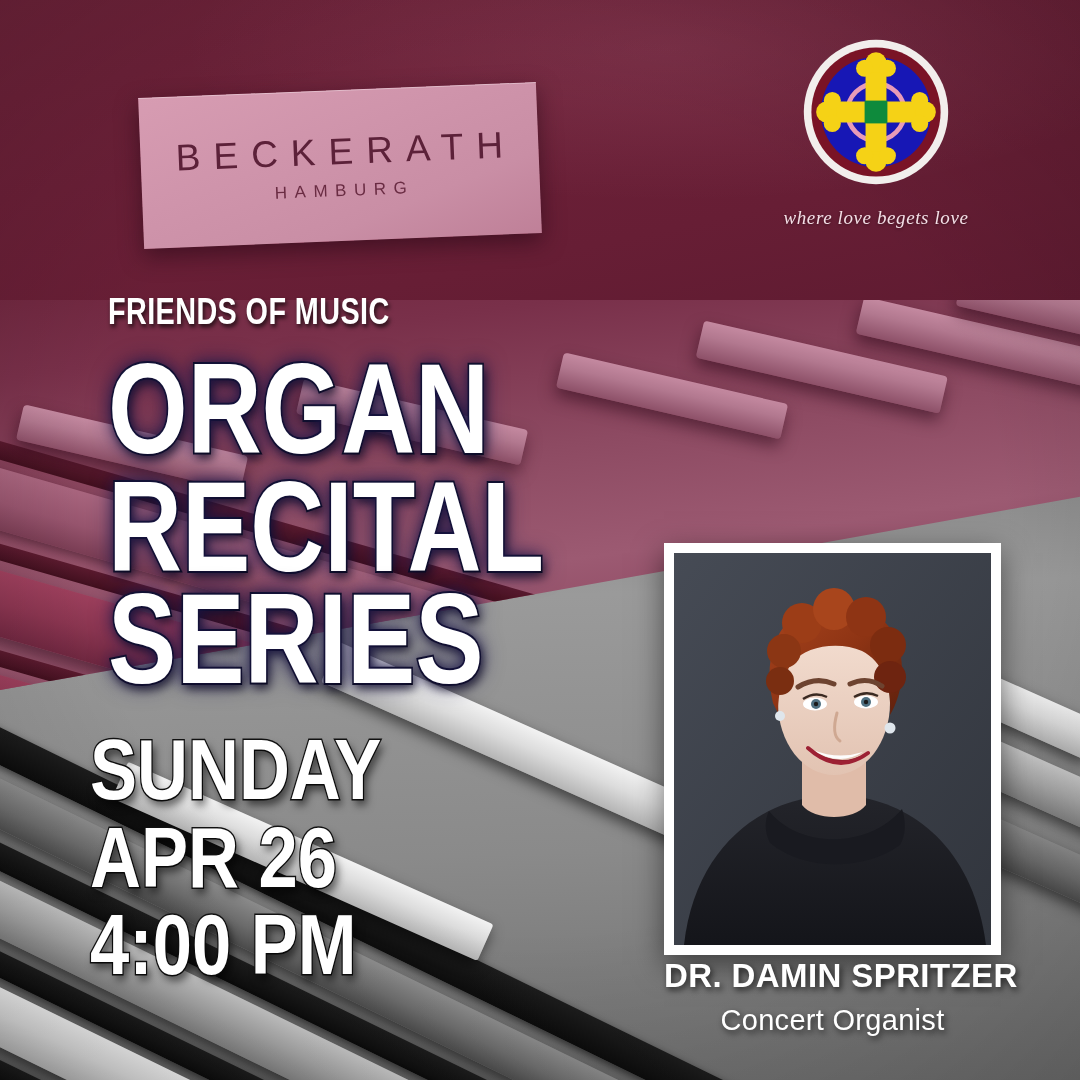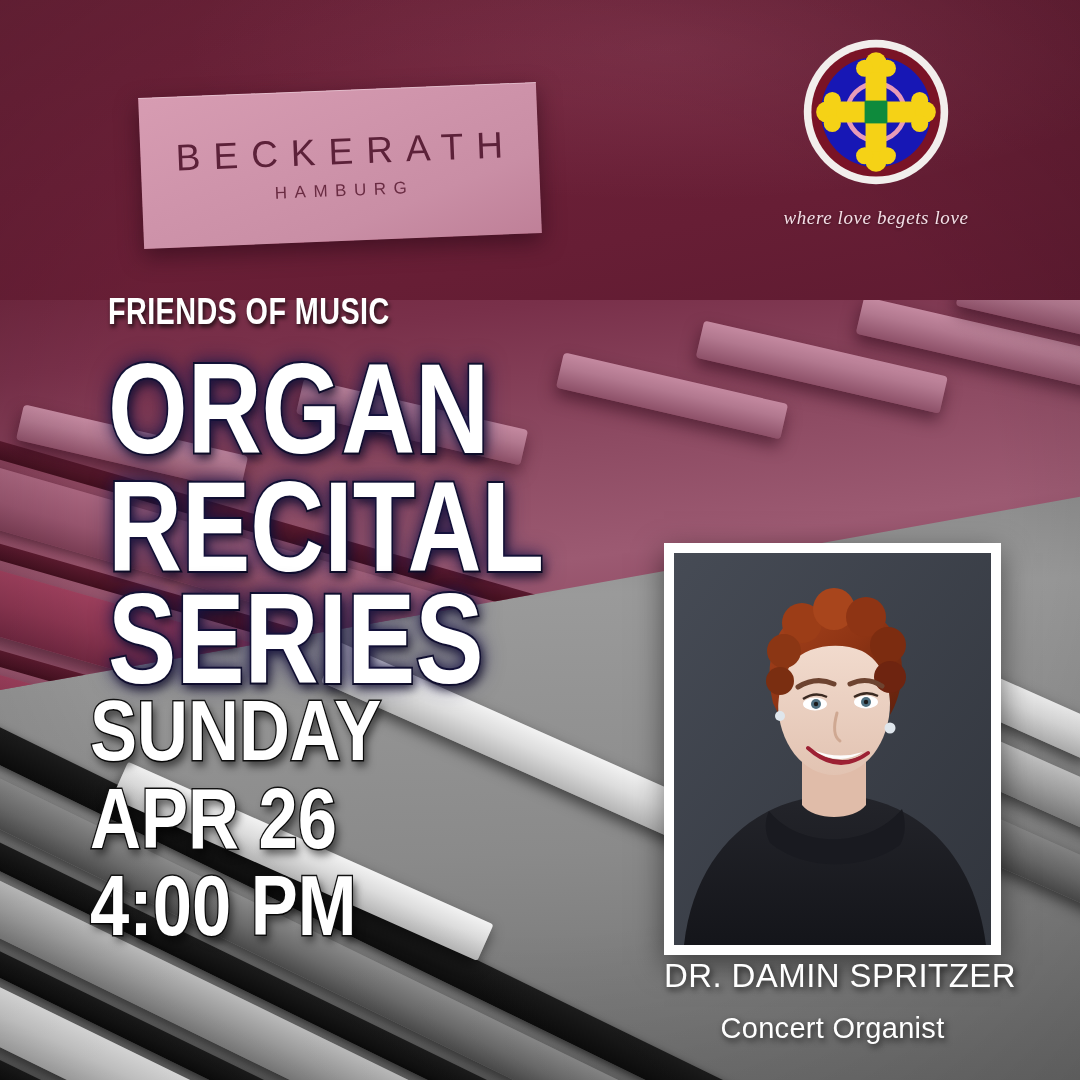--- a/index.html
+++ b/index.html
@@ -125,21 +125,21 @@
     paint-order:stroke fill;
     text-shadow:
       0 0 14px rgba(26,22,72,.95),
       0 0 26px rgba(26,22,72,.75),
       4px 6px 10px rgba(0,0,0,.55);
   }
   .title-l1{font-size:128px;margin-top:20px;}
   .title-l2{font-size:128px;margin-top:-6px;}
 
   
-  .dateblock{position:absolute;left:90px;top:687px;}
+  .dateblock{position:absolute;left:90px;top:726px;}
   .dline{
     color:#fff;font-weight:700;font-size:86px;line-height:1.02;
     transform:scaleX(.82);transform-origin:left center;
     -webkit-text-stroke:3px #121212;
     paint-order:stroke fill;
     text-shadow:4px 6px 9px rgba(0,0,0,.6);
   }
 
   
   .portrait-frame{
@@ -148,27 +148,27 @@
     box-shadow:0 10px 28px rgba(0,0,0,.5);
   }
   .portrait{
     width:100%;height:100%;display:block;
     background:#3e434c;overflow:hidden;position:relative;
   }
   .credit{
     position:absolute;left:664px;top:958px;width:337px;text-align:center;
   }
   .credit-name{
-    color:#fff;font-weight:400;font-size:33px;letter-spacing:.4px;
+    color:#fff;font-weight:700;font-size:33px;letter-spacing:.4px;
     line-height:1.1;white-space:nowrap;
     text-shadow:2px 3px 6px rgba(0,0,0,.7);
   }
   .credit-role{
     color:#fff;font-weight:400;font-size:29px;letter-spacing:.3px;
-    line-height:1.15;margin-top:18px;
+    line-height:1.15;margin-top:10px;
     text-shadow:2px 3px 6px rgba(0,0,0,.7);
   }
 </style>
 </head>
 <body>
 
 <div class="poster">
 
   <div class="bg">
 

